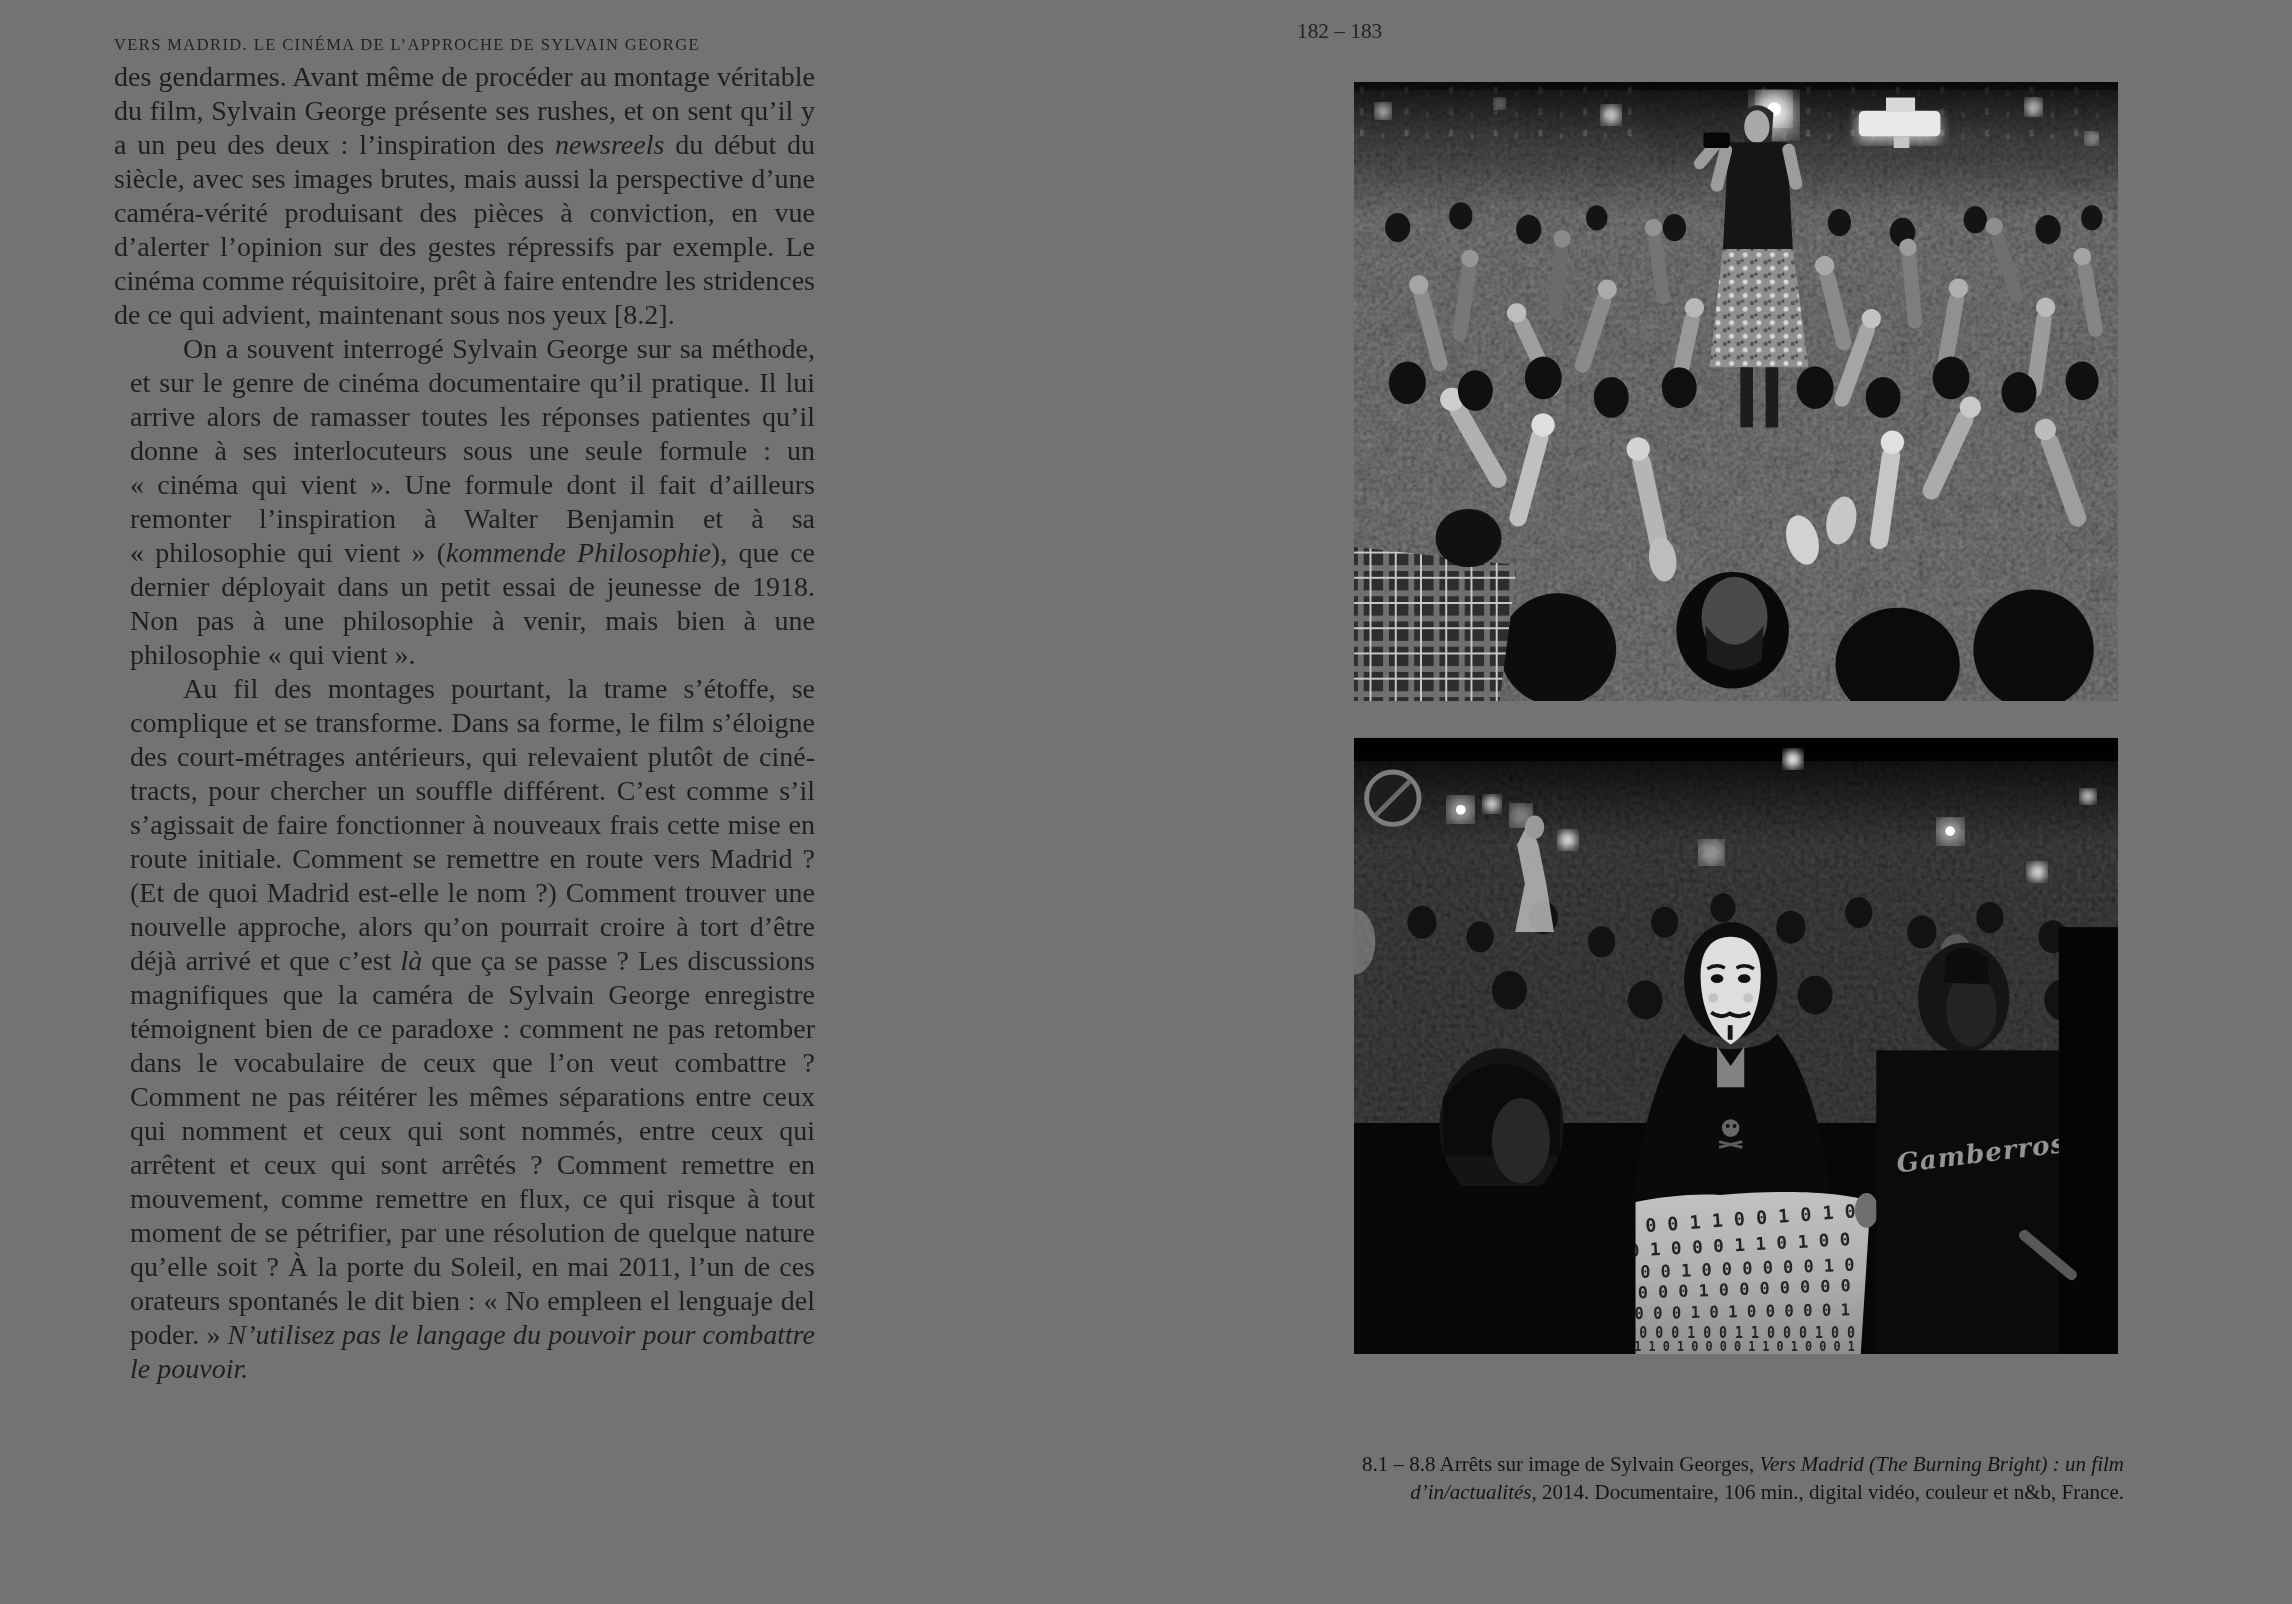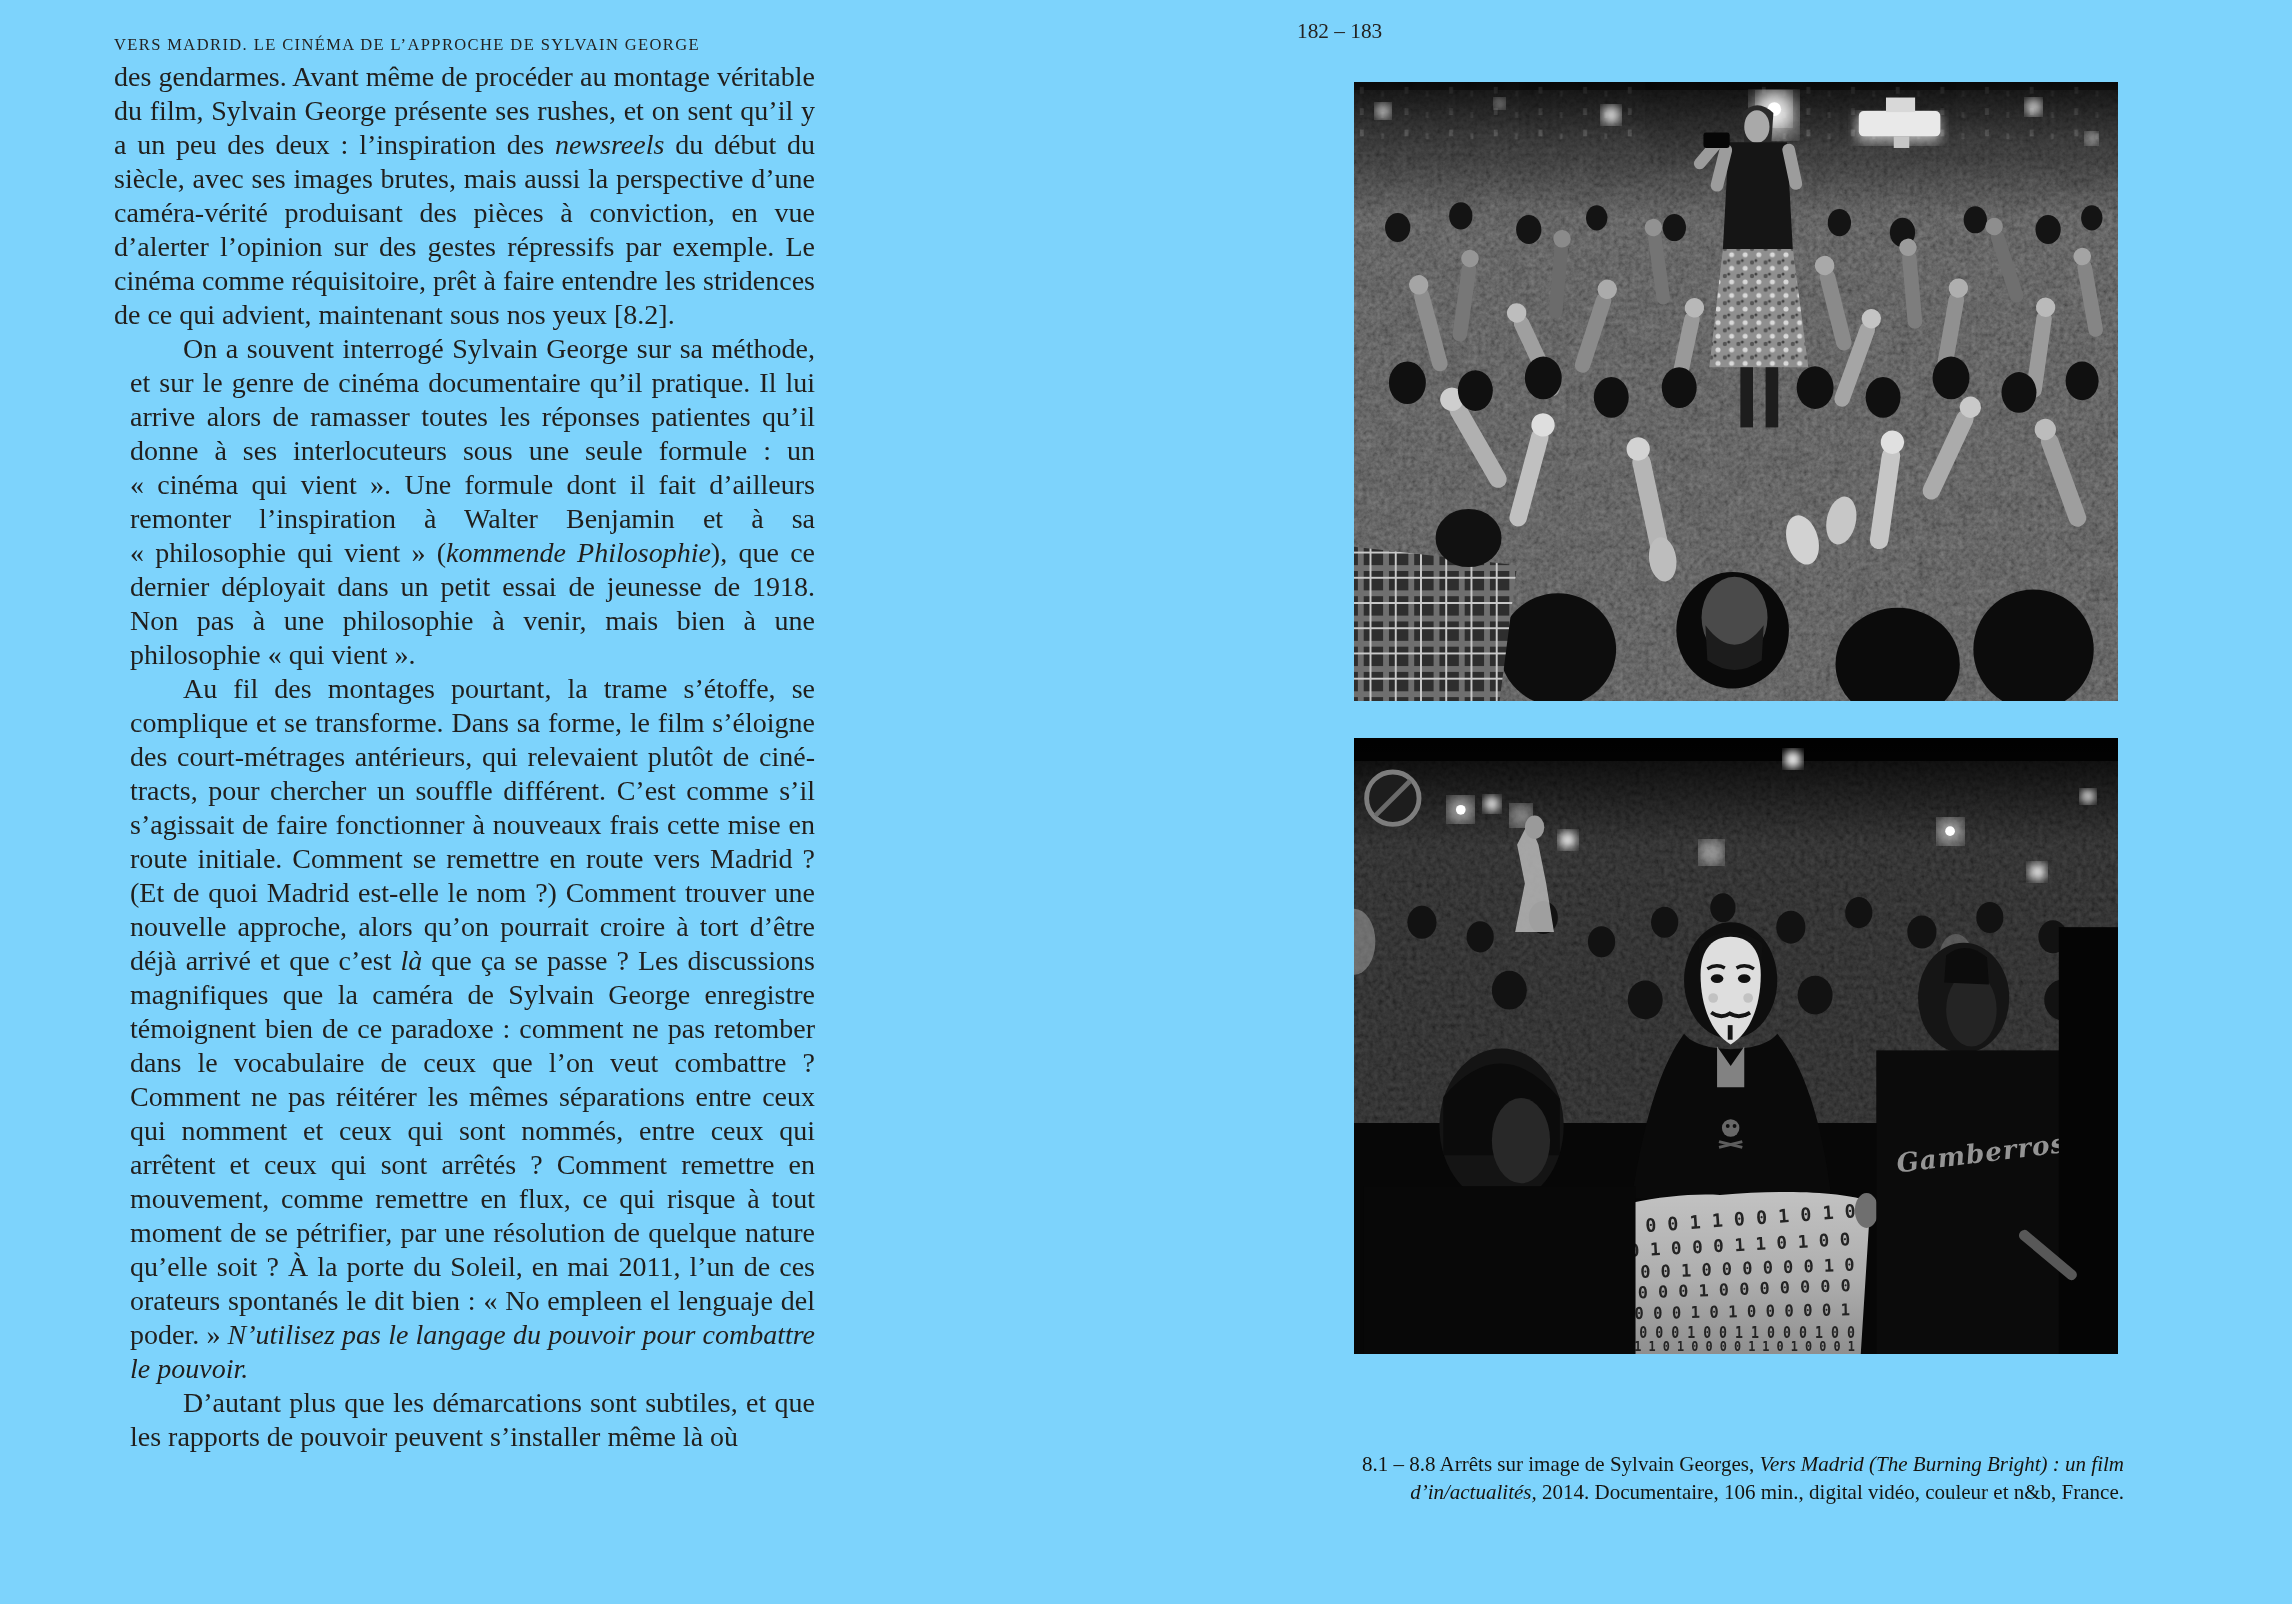--- a/index.html
+++ b/index.html
@@ -1,16 +1,16 @@
 <!DOCTYPE html>
 <html><head>
 <meta charset="utf-8">
 <style>
   html,body{margin:0;padding:0;background:#e8e8e8;}
-  .page{position:relative;width:2292px;height:1604px;background:#7dd3fc;overflow:hidden;
+  .page{position:relative;width:2292px;height:1604px;background:#737373;overflow:hidden;
         font-family:"Liberation Serif","DejaVu Serif",serif;color:#1d1b1a;}
   .running-title{position:absolute;left:114px;top:35px;font-size:16.5px;letter-spacing:1.4px;
         font-weight:normal;color:#242220;white-space:nowrap;}
   .folio{position:absolute;left:1297px;top:19px;font-size:21.3px;color:#242220;}
   .article{position:absolute;left:114px;top:60px;width:701px;height:1456px;overflow:hidden;}
   .article p{margin:0;font-size:28px;line-height:34px;text-align:justify;
         text-justify:inter-word;color:#211f1d;}
   .article p.ind{text-indent:53px;margin-left:16px;}
   .it{font-style:italic;}
   .photo{position:absolute;background:#0a0a0a;}
@@ -25,21 +25,20 @@
 
 <div class="page">
 
   <div class="running-title">VERS MADRID. LE CINÉMA DE L’APPROCHE DE SYLVAIN GEORGE</div>
   <div class="folio">182 – 183</div>
 
   <div class="article">
     <p><span>des gendarmes. Avant même de procéder au montage véritable du film, Sylvain George présente ses rushes, et on sent qu’il y a un peu des deux&nbsp;: l’inspiration des </span><span class="it">newsreels</span><span> du début du siècle, avec ses images brutes, mais aussi la perspective d’une caméra-vérité produisant des pièces à conviction, en vue d’alerter l’opinion sur des gestes répressifs par exemple. Le cinéma comme réquisitoire, prêt à faire entendre les stridences de ce qui advient, maintenant sous nos yeux [8.2].</span></p>
     <p class="ind"><span>On a souvent interrogé Sylvain George sur sa méthode, et sur le genre de cinéma documentaire qu’il pratique. Il lui arrive alors de ramasser toutes les réponses patientes qu’il donne à ses interlocuteurs sous une seule formule&nbsp;: un «&nbsp;cinéma qui vient&nbsp;». Une formule dont il fait d’ailleurs remonter l’inspiration à Walter Benjamin et à sa «&nbsp;philosophie qui vient&nbsp;» (</span><span class="it">kommende Philosophie</span><span>), que ce dernier déployait dans un petit essai de jeunesse de 1918. Non pas à une philosophie à venir, mais bien à une philosophie «&nbsp;qui vient&nbsp;».</span></p>
     <p class="ind"><span>Au fil des montages pourtant, la trame s’étoffe, se complique et se transforme. Dans sa forme, le film s’éloigne des court-métrages antérieurs, qui relevaient plutôt de ciné-tracts, pour chercher un souffle différent. C’est comme s’il s’agissait de faire fonctionner à nouveaux frais cette mise en route initiale. Comment se remettre en route vers Madrid&nbsp;? (Et de quoi Madrid est-elle le nom&nbsp;?) Comment trouver une nouvelle approche, alors qu’on pourrait croire à tort d’être déjà arrivé et que c’est </span><span class="it">là</span><span> que ça se passe&nbsp;? Les discussions magnifiques que la caméra de Sylvain George enregistre témoignent bien de ce paradoxe&nbsp;: comment ne pas retomber dans le vocabulaire de ceux que l’on veut combattre&nbsp;? Comment ne pas réitérer les mêmes séparations entre ceux qui nomment et ceux qui sont nommés, entre ceux qui arrêtent et ceux qui sont arrêtés&nbsp;? Comment remettre en mouvement, comme remettre en flux, ce qui risque à tout moment de se pétrifier, par une résolution de quelque nature qu’elle soit&nbsp;? À la porte du Soleil, en mai 2011, l’un de ces orateurs spontanés le dit bien&nbsp;: «&nbsp;No empleen el lenguaje del poder.&nbsp;» </span><span class="it">N’utilisez pas le langage du pouvoir pour combattre le pouvoir.</span></p>
-    <p class="ind"><span>D’autant plus que les démarcations sont subtiles, et que les rapports de pouvoir peuvent s’installer même là où</span></p>
   </div>
 
   <figure class="photo photo-top" style="margin:0">
     <svg viewBox="0 0 787 638" preserveAspectRatio="none">
       <defs>
         <filter id="nzFine">
             <feTurbulence type="fractalNoise" baseFrequency="0.22" numOctaves="3" seed="11"></feTurbulence>
             <feColorMatrix type="saturate" values="0"></feColorMatrix>
             <feComponentTransfer>
               <feFuncA type="linear" slope="0" intercept="1"></feFuncA>

